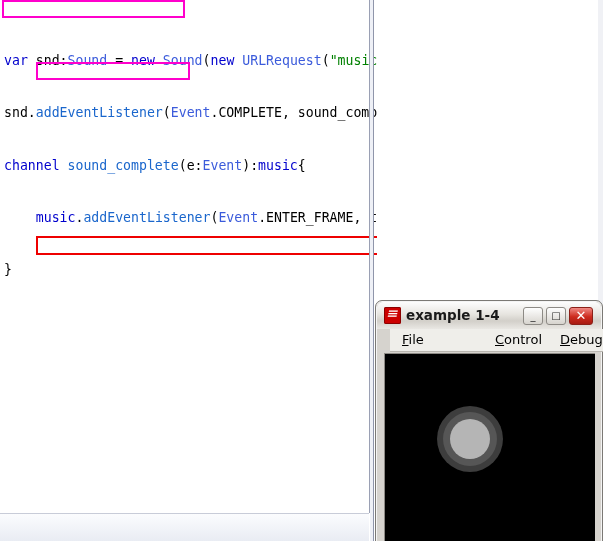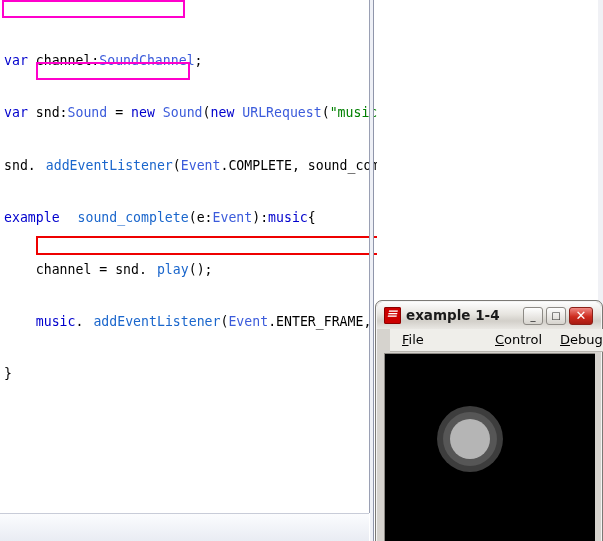--- a/index.html
+++ b/index.html
@@ -36,21 +36,21 @@
     color: #000000;
   }
   .code-line {
     height: 17.4px;
     white-space: pre;
     position: relative;
     padding-left: 4px;
   }
   .kw    { color: #0000cd; }   
   .type  { color: #3b5bdb; }   
-  .fn    { color: #1a66cc; margin-left: 10px; }   
+  .fn    { color: #1a66cc; }   
   .str   { color: #008000; }
   .plain { color: #000000; }
 
   
   .hl {
     position: absolute;
     box-sizing: border-box;
     pointer-events: none;
   }
   .hl-magenta { border: 2px solid #ff00cc; }
@@ -225,25 +225,23 @@
     width: 5px; height: 541px;
     background: #f0f1f5;
   }
 </style>
 </head>
 <body>
 
 <div id="editor-pane">
   <div id="code-area">
 
-    <div class="code-line"><span class="kw">var</span><span class="plain"> channel:</span><span class="type">SoundChannel</span><span class="plain">;</span></div>
     <div class="code-line"><span class="kw">var</span><span class="plain"> snd:</span><span class="type">Sound</span><span class="plain"> = </span><span class="kw">new</span><span class="plain"> </span><span class="type">Sound</span><span class="plain">(</span><span class="kw">new</span><span class="plain"> </span><span class="type">URLRequest</span><span class="plain">(</span><span class="str">"music.mp3"</span></div>
     <div class="code-line"><span class="plain">snd.</span><span class="fn">addEventListener</span><span class="plain">(</span><span class="type">Event</span><span class="plain">.COMPLETE, sound_complete);</span></div>
-    <div class="code-line"><span class="kw">example</span><span class="plain"> </span><span class="fn">sound_complete</span><span class="plain">(e:</span><span class="type">Event</span><span class="plain">):</span><span class="kw">music</span><span class="plain">{</span></div>
-    <div class="code-line"><span class="plain">    channel = snd.</span><span class="fn">play</span><span class="plain">();</span></div>
+    <div class="code-line"><span class="kw">channel</span><span class="plain"> </span><span class="fn">sound_complete</span><span class="plain">(e:</span><span class="type">Event</span><span class="plain">):</span><span class="kw">music</span><span class="plain">{</span></div>
     <div class="code-line"><span class="plain">    </span><span class="kw">music</span><span class="plain">.</span><span class="fn">addEventListener</span><span class="plain">(</span><span class="type">Event</span><span class="plain">.ENTER_FRAME, this_enterFrame);</span></div>
     <div class="code-line"><span class="plain">}</span></div>
     <div class="code-line"><span class="plain"> </span></div>
     
     
     
     
     
     
     

